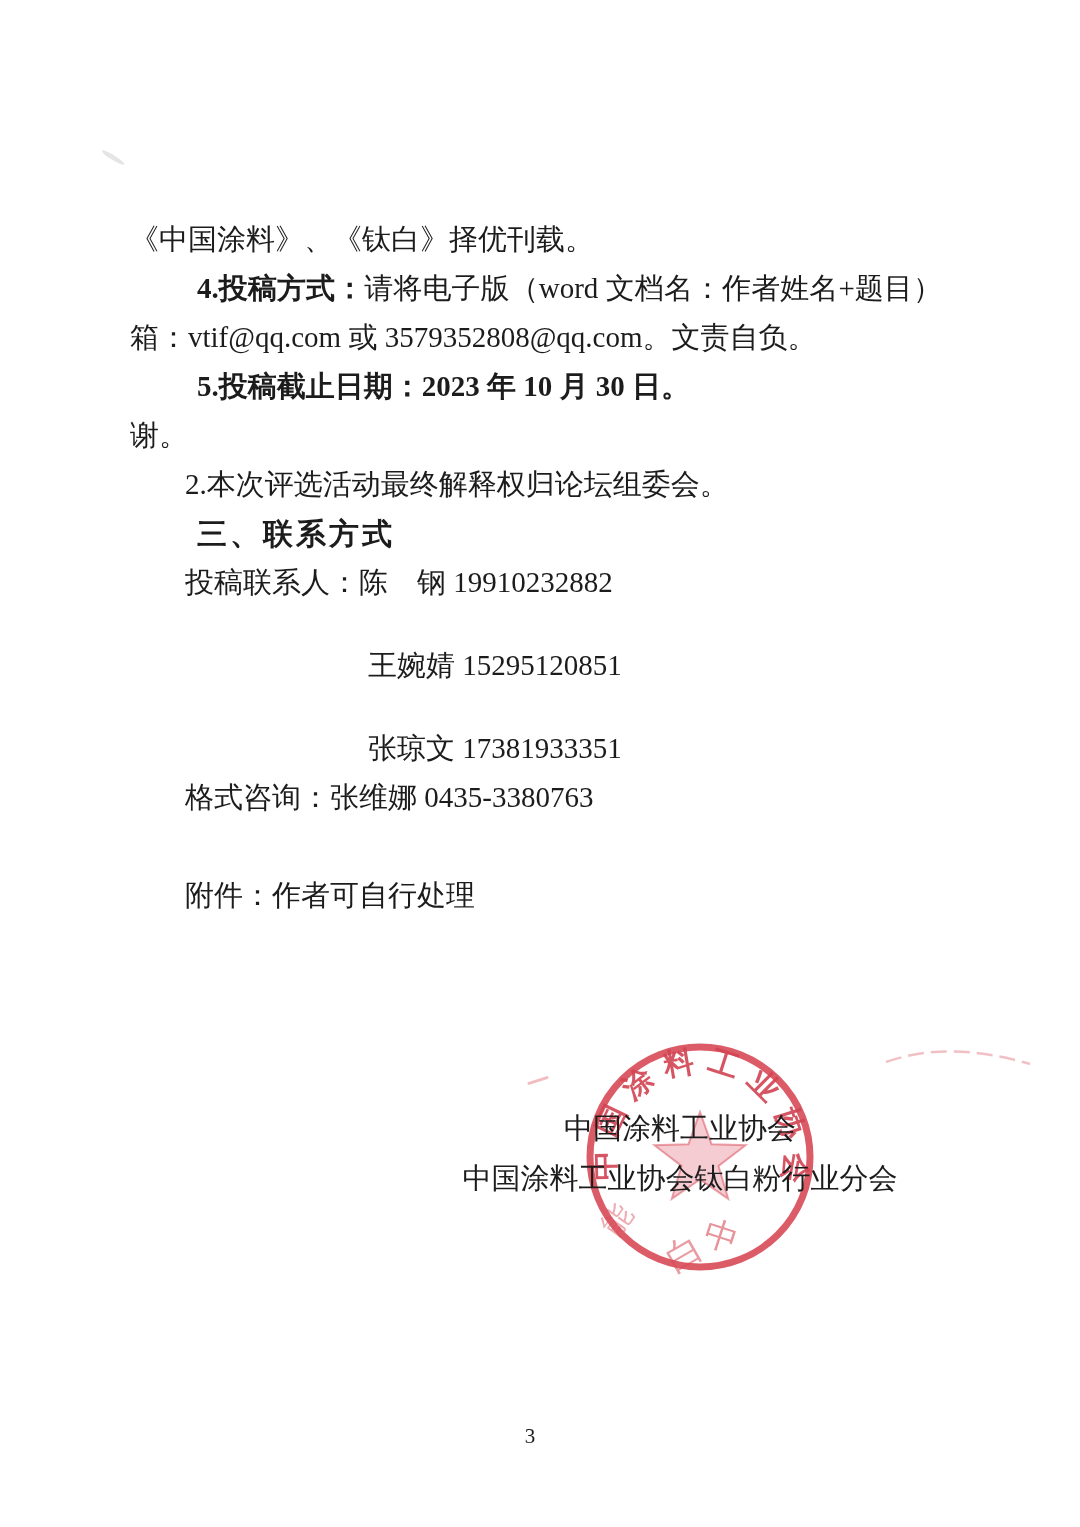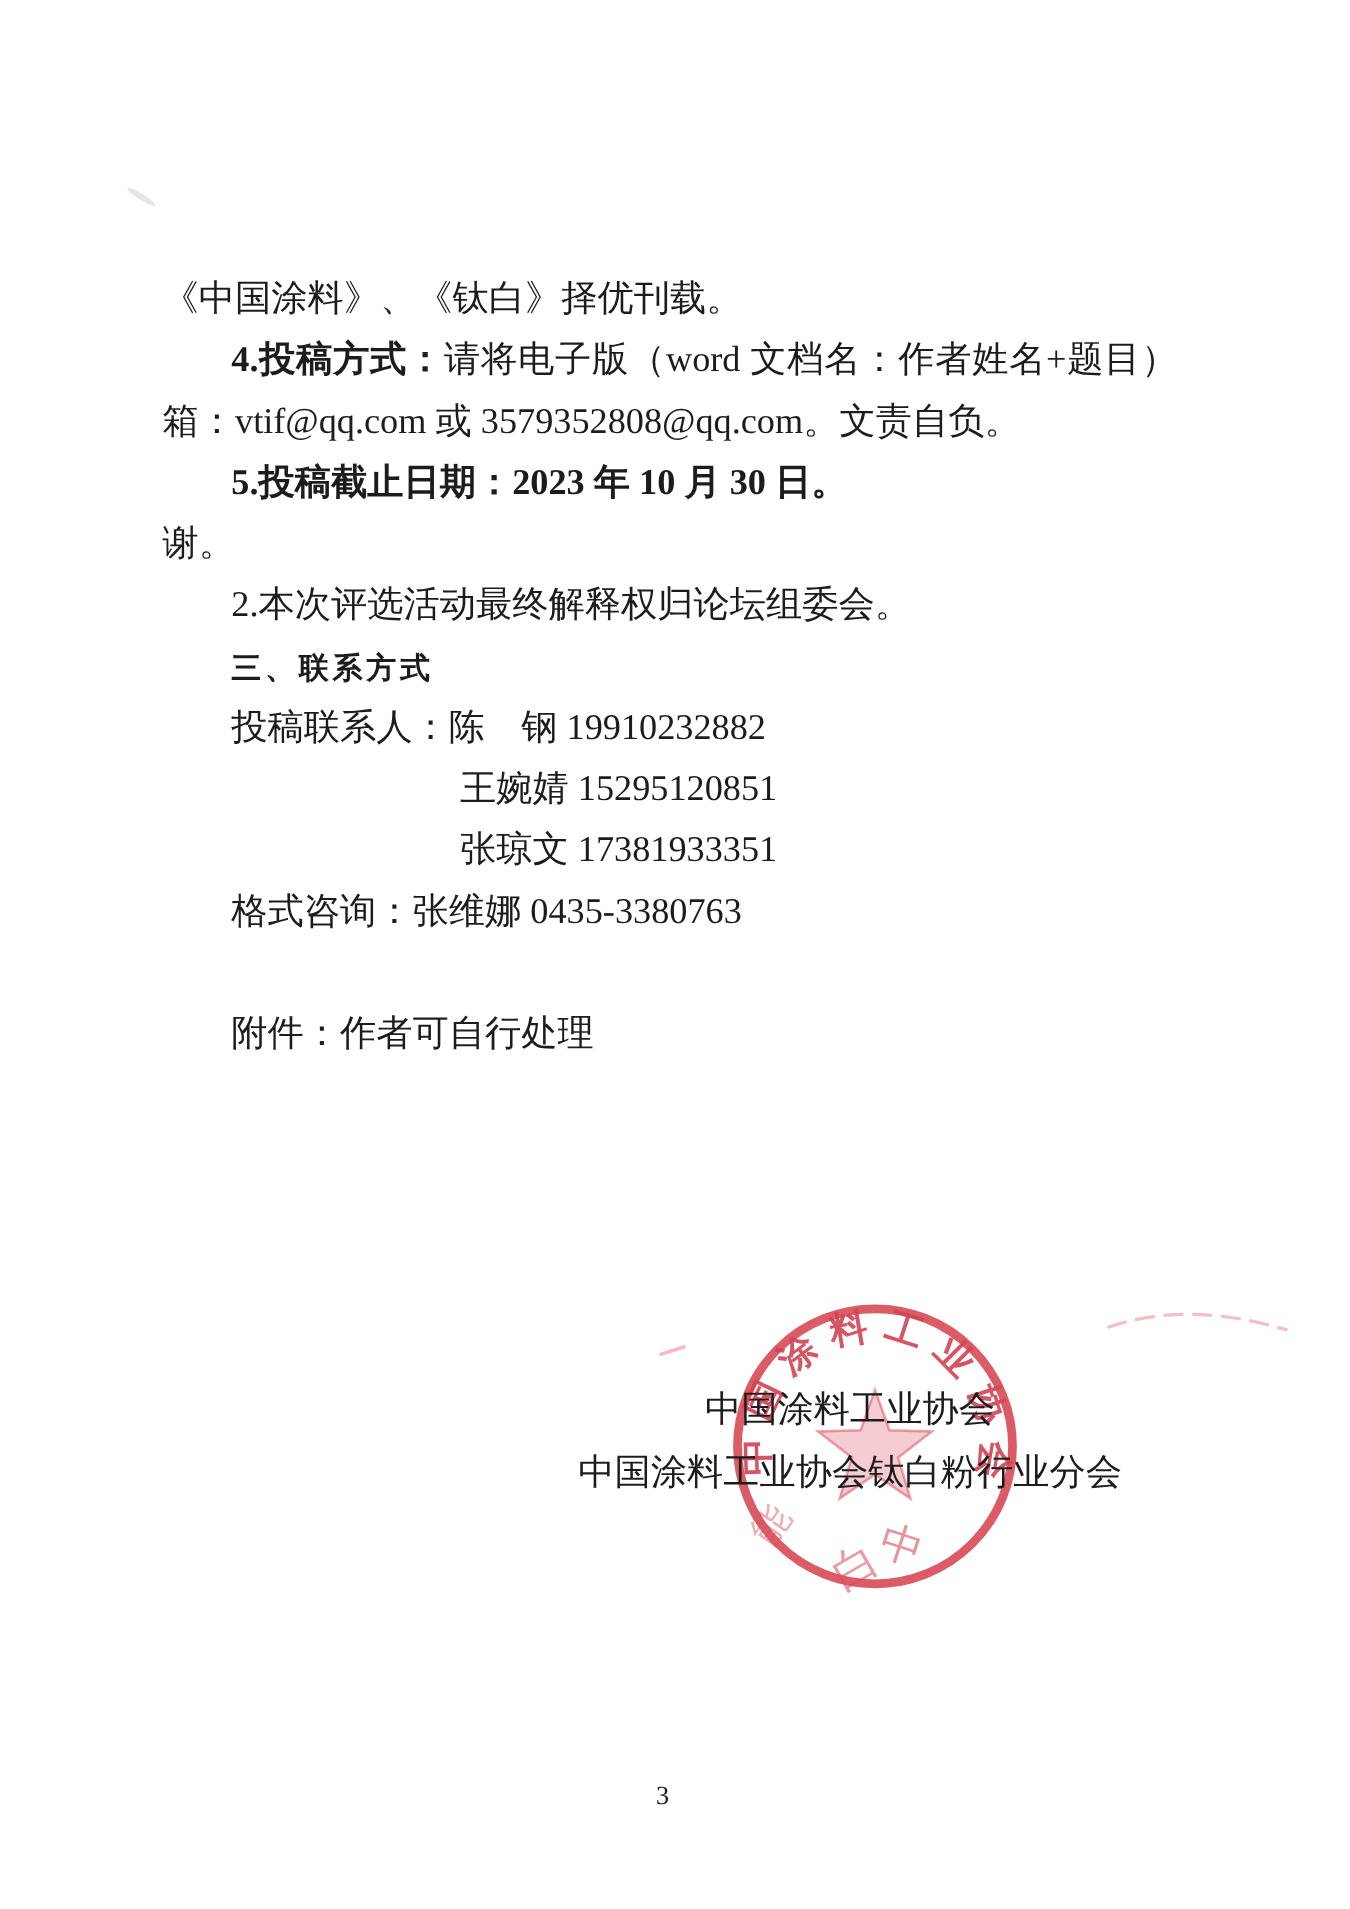--- a/index.html
+++ b/index.html
@@ -15,26 +15,26 @@
   
   .doc-body {
     position: absolute;
     left: 130px; top: 215px; width: 812px;
     font-size: 29px; line-height: 49px;
     z-index: 2;
   }
   .line { height: 49px; overflow: visible; }
   .line.fill { text-align: justify; text-align-last: justify; }
   .line.indent-para { text-indent: 55px; }
-  .line.indent-names { margin-left: 238px; }
+  .line.indent-names { margin-left: 238px; margin-top: 34px; }
   .line.blank { height: 49px; }
-  .bold { font-weight: bold; }
+  .bold { font-weight: bold; margin-left: 12px; }
   .heading span {
     font-family: "Liberation Sans", "DejaVu Sans", sans-serif;
-    font-size: 24px; letter-spacing: 3px; font-weight: bold;
+    font-size: 30px; letter-spacing: 3px; font-weight: bold;
   }
 
   
   .signature {
     position: absolute;
     left: 450px; top: 1103px; width: 460px;
     text-align: center;
     font-size: 29px; line-height: 50px;
     z-index: 3;
   }

